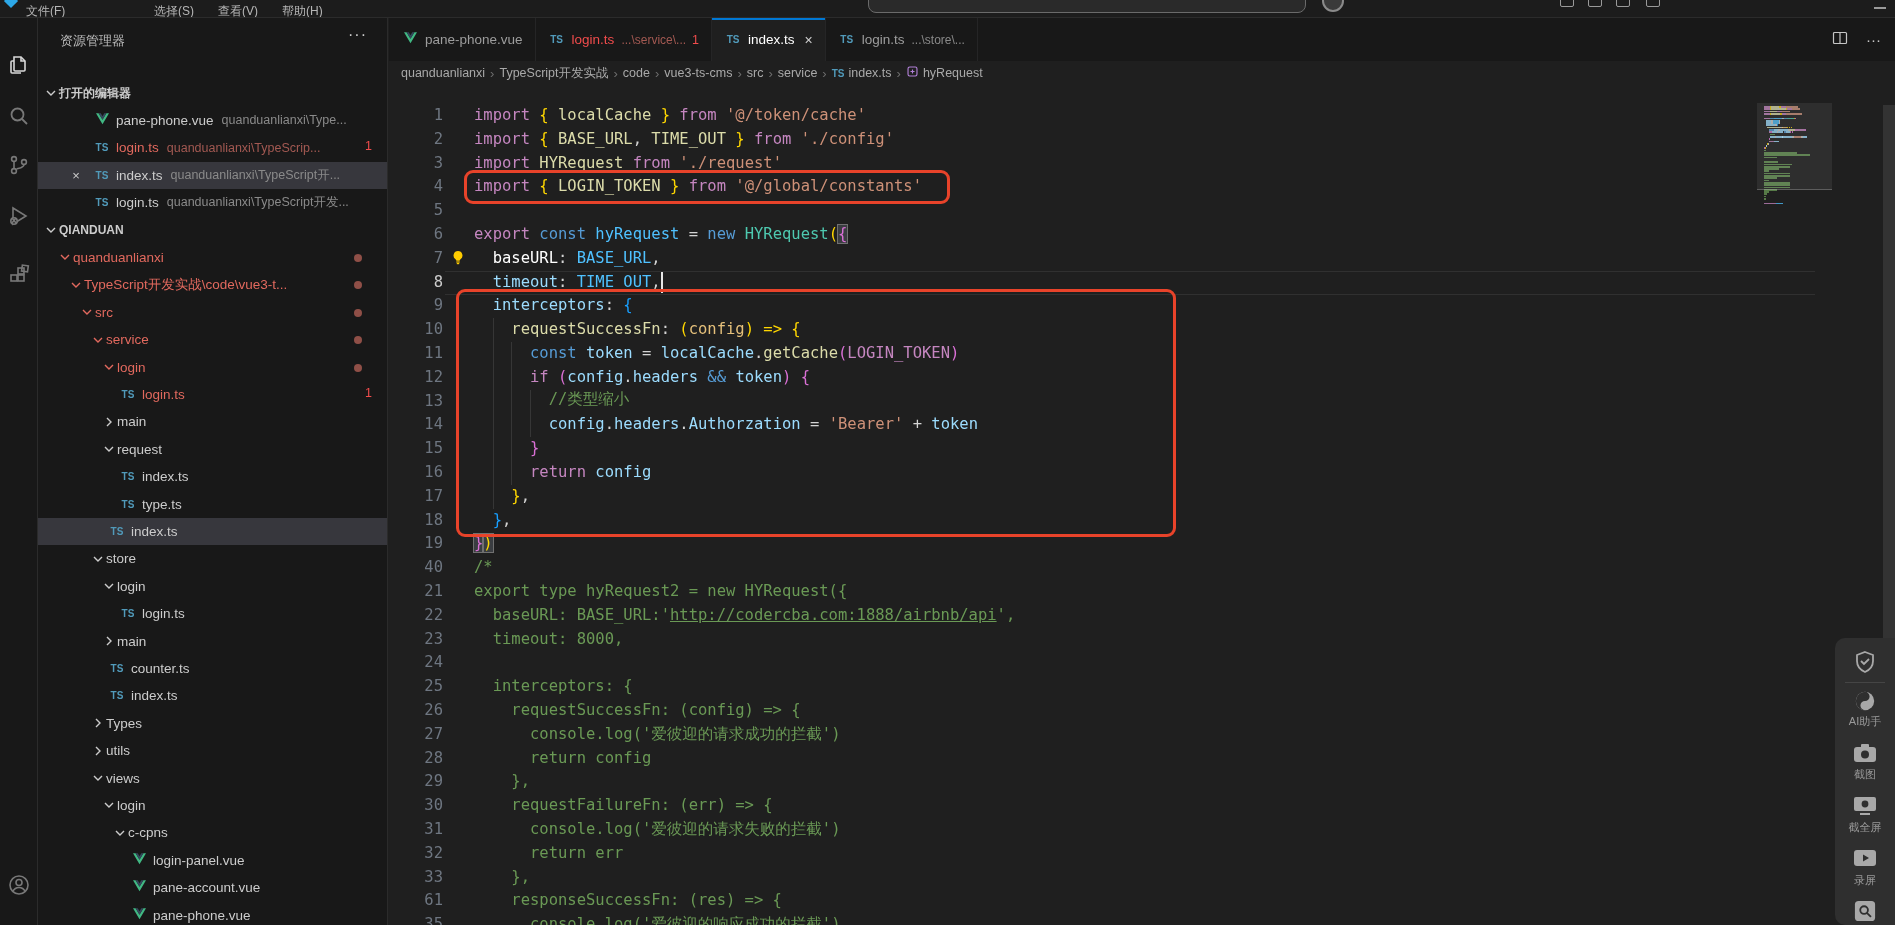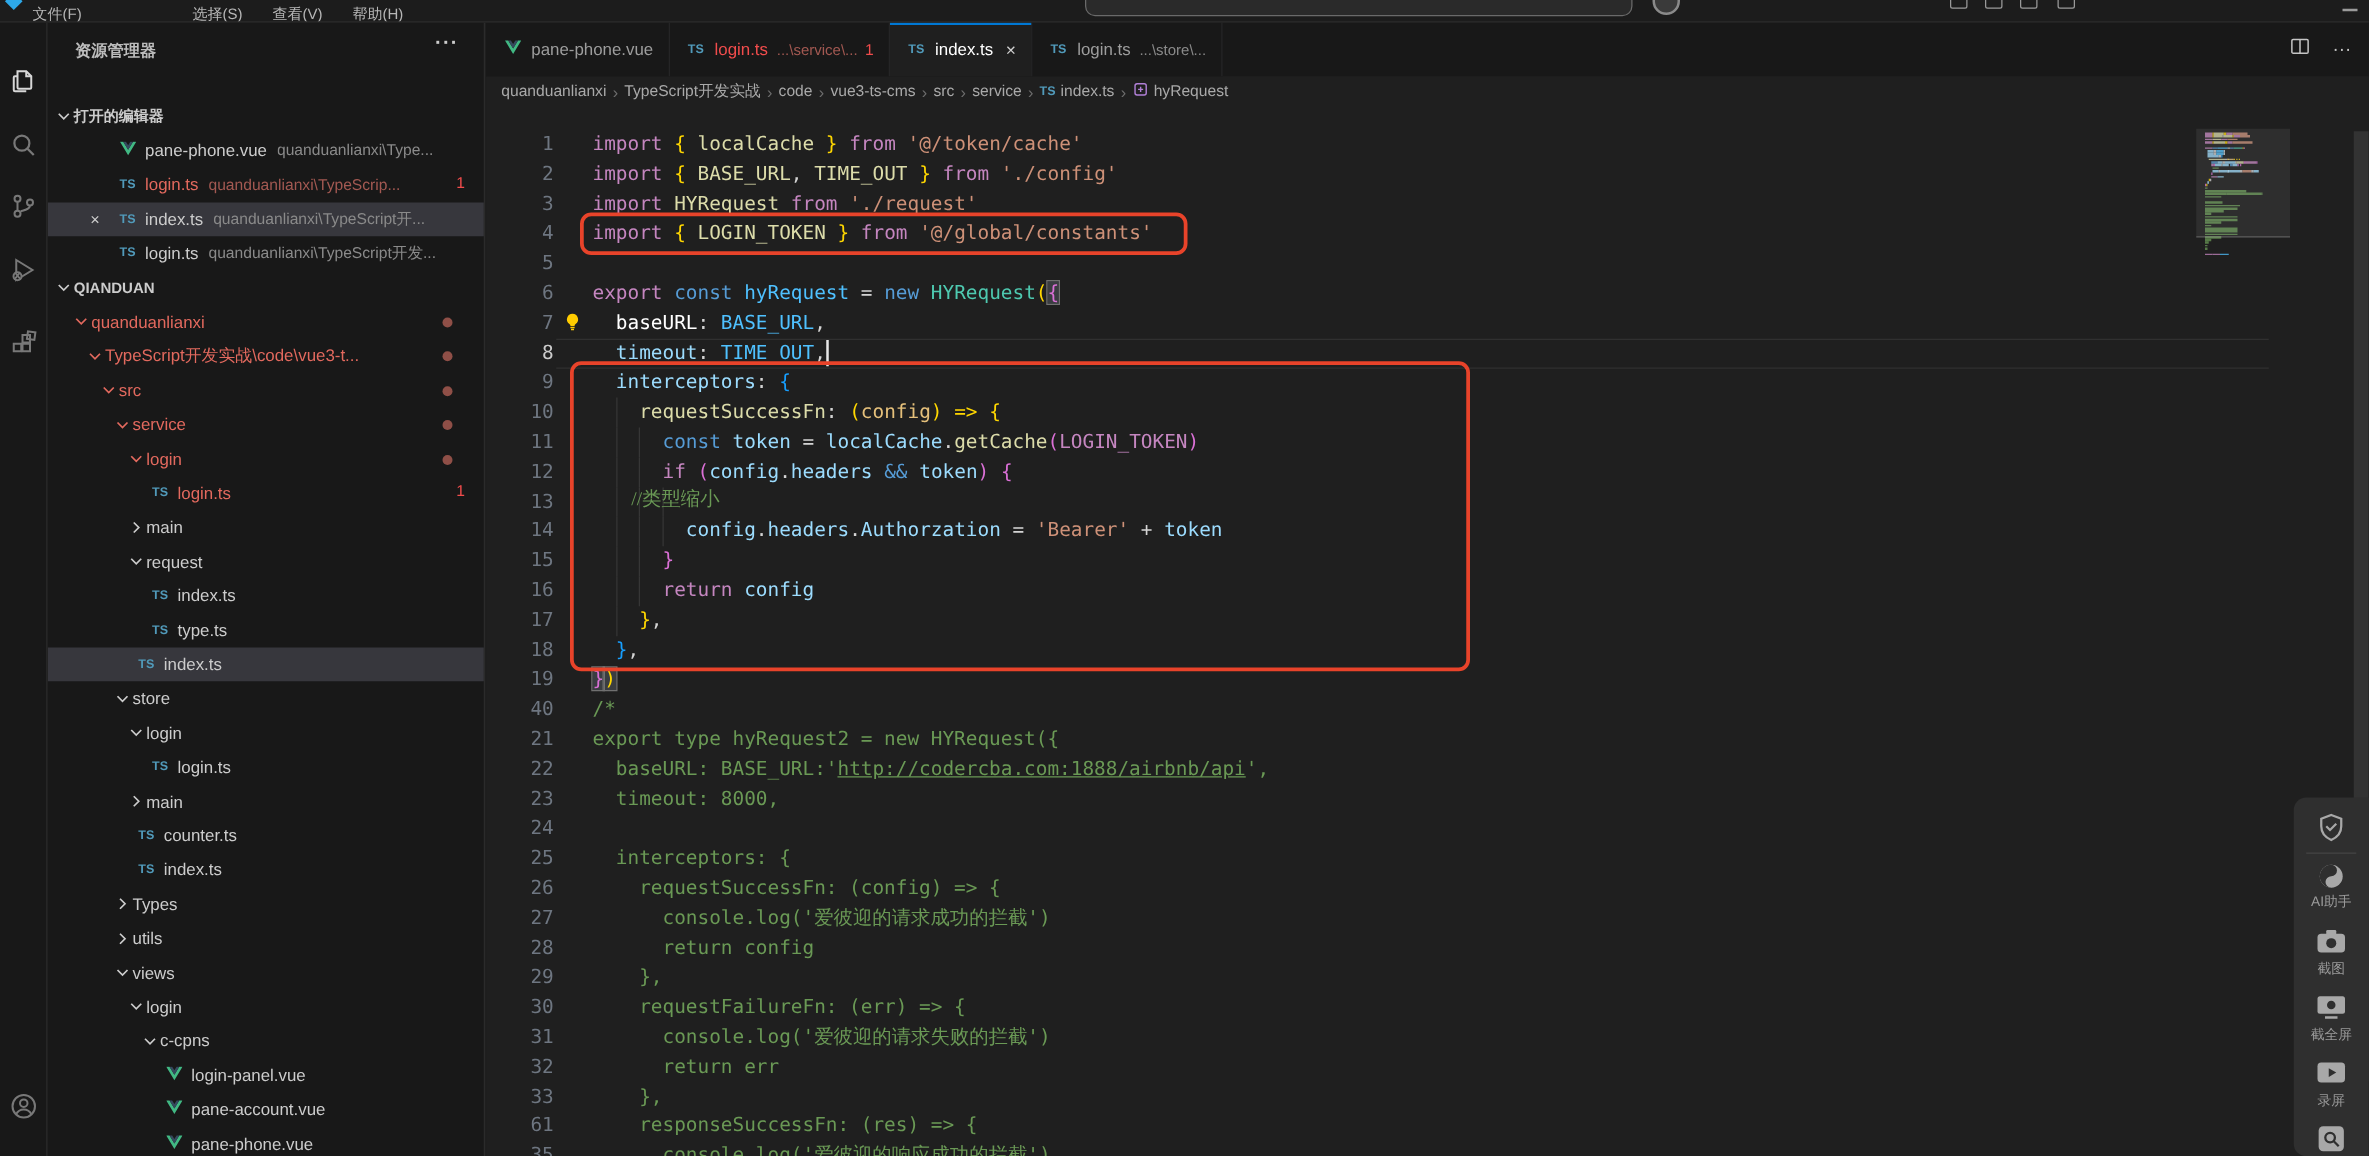--- a/index.html
+++ b/index.html
@@ -24,21 +24,21 @@
   
   #activitybar { position:absolute; left:0; top:18px; width:38px; height:907px;
     background:#181818; border-right:1px solid #2b2b2b; z-index:20; }
   .ab-icon { position:absolute; left:7px; width:24px; height:24px; color:#787878; }
   .ab-icon svg { width:24px; height:24px; display:block; }
   .ab-active { color:#d7d7d7; }
 
   
   #sidebar { position:absolute; left:38px; top:18px; width:350px; height:907px;
     background:#181818; border-right:1px solid #2b2b2b; overflow:hidden; z-index:10; }
-  #sb-header { position:absolute; left:0; top:0; width:100%; height:43px;font-weight:bold; }
+  #sb-header { position:absolute; left:0; top:0; width:100%; height:43px; }
   #sb-title { position:absolute; left:22px; top:14px; font-size:13px; color:#bcbcbc; }
   #sb-more { position:absolute; left:310px; top:8px; font-size:16px; color:#cccccc; letter-spacing:1px; }
   .sb-row { position:absolute; left:0; width:350px; height:27px; display:flex; align-items:center;
     color:#cccccc; font-size:13.5px; white-space:nowrap; }
   .sb-row.selected { background:#37373d; }
   .sb-section-label { font-weight:bold; font-size:12px; color:#cccccc; }
   .chev { display:inline-block; width:16px; height:16px; flex:none; }
   .chev svg { width:16px; height:16px; display:block; }
   .fi { display:inline-block; flex:none; width:18px; text-align:center; margin-right:5px; }
   .fi-ts { color:#519aba; font-size:10px; font-weight:bold; font-family:"Liberation Sans",sans-serif; }
@@ -535,21 +535,21 @@
           <div class="guide" style="left: 122.32px; top: 257px; height: 23.8px;"></div>
           <div class="cl-text" style="top: 257px;"><span class="" style="color:#D4D4D4">      </span><span class="" style="color:#569CD6">const </span><span class="" style="color:#9CDCFE">token</span><span class="" style="color:#D4D4D4"> = </span><span class="" style="color:#9CDCFE">localCache</span><span class="" style="color:#D4D4D4">.</span><span class="" style="color:#DCDCAA">getCache</span><span class="" style="color:#DA70D6">(</span><span class="" style="color:#C586C0">LOGIN_TOKEN</span><span class="" style="color:#DA70D6">)</span></div>
           <div class="cl-num" style="top: 280.8px;">12</div>
           <div class="guide" style="left: 103.66px; top: 280.8px; height: 23.8px;"></div>
           <div class="guide" style="left: 122.32px; top: 280.8px; height: 23.8px;"></div>
           <div class="cl-text" style="top: 280.8px;"><span class="" style="color:#D4D4D4">      </span><span class="" style="color:#C586C0">if </span><span class="" style="color:#DA70D6">(</span><span class="" style="color:#9CDCFE">config</span><span class="" style="color:#D4D4D4">.</span><span class="" style="color:#9CDCFE">headers</span><span class="" style="color:#D4D4D4"> </span><span class="" style="color:#569CD6">&amp;&amp;</span><span class="" style="color:#D4D4D4"> </span><span class="" style="color:#9CDCFE">token</span><span class="" style="color:#DA70D6">)</span><span class="" style="color:#D4D4D4"> </span><span class="" style="color:#DA70D6">{</span></div>
           <div class="cl-num" style="top: 304.6px;">13</div>
           <div class="guide" style="left: 103.66px; top: 304.6px; height: 23.8px;"></div>
           <div class="guide" style="left: 122.32px; top: 304.6px; height: 23.8px;"></div>
           <div class="guide" style="left: 140.98px; top: 304.6px; height: 23.8px;"></div>
-          <div class="cl-text" style="top: 303px; font-family: Liberation Serif, serif;"><span class="" style="color:#D4D4D4">        </span><span class="" style="color:#6A9955">//类型缩小</span></div>
+          <div class="cl-text" style="top: 303px;"><span class="" style="color:#D4D4D4">        </span><span class="" style="color:#6A9955">//类型缩小</span></div>
           <div class="cl-num" style="top: 328.4px;">14</div>
           <div class="guide" style="left: 103.66px; top: 328.4px; height: 23.8px;"></div>
           <div class="guide" style="left: 122.32px; top: 328.4px; height: 23.8px;"></div>
           <div class="guide" style="left: 140.98px; top: 328.4px; height: 23.8px;"></div>
           <div class="cl-text" style="top: 328.4px;"><span class="" style="color:#D4D4D4">        </span><span class="" style="color:#9CDCFE">config</span><span class="" style="color:#D4D4D4">.</span><span class="" style="color:#9CDCFE">headers</span><span class="" style="color:#D4D4D4">.</span><span class="" style="color:#9CDCFE">Authorzation</span><span class="" style="color:#D4D4D4"> = </span><span class="" style="color:#CE9178">'Bearer'</span><span class="" style="color:#D4D4D4"> + </span><span class="" style="color:#9CDCFE">token</span></div>
           <div class="cl-num" style="top: 352.2px;">15</div>
           <div class="guide" style="left: 103.66px; top: 352.2px; height: 23.8px;"></div>
           <div class="guide" style="left: 122.32px; top: 352.2px; height: 23.8px;"></div>
           <div class="cl-text" style="top: 352.2px;"><span class="" style="color:#D4D4D4">      </span><span class="" style="color:#DA70D6">}</span></div>
           <div class="cl-num" style="top: 376px;">16</div>

